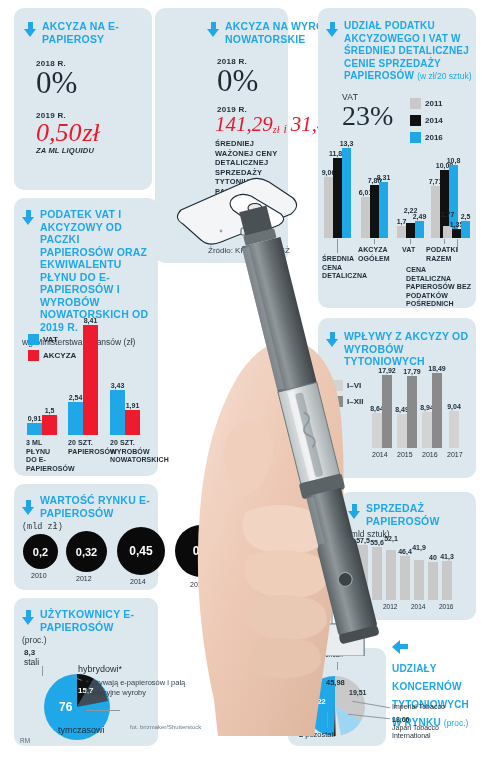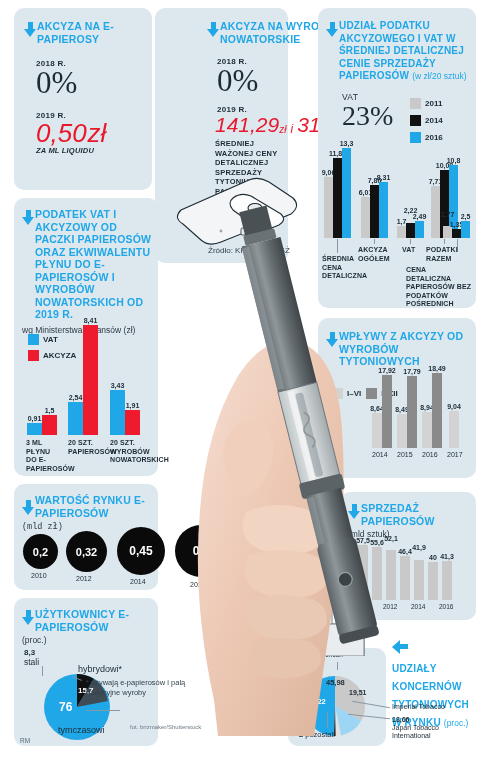--- a/index.html
+++ b/index.html
@@ -7,21 +7,21 @@
     width: 483px; height: 760px; position: relative; overflow: hidden;
     background: #ffffff;
     font-family: "Liberation Sans", sans-serif;
   }
   .page { position: absolute; inset: 0; background: #ffffff; }
 
   
   .panel { position: absolute; background: #dde7ee; border-radius: 10px; }
 
   
-  .hd { display: flex; align-items: flex-start; }
+  .hd { display: flex; gap: 5px; align-items: flex-start; }
   .arrow-dn {
     width: 0; height: 0; flex: 0 0 auto; margin-top: 2px;
     position: relative; width: 13px; height: 15px;
   }
   .arrow-dn::before {
     content: ""; position: absolute; left: 4px; top: 0; width: 5px; height: 8px;
     background: #1fa7e8;
   }
   .arrow-dn::after {
     content: ""; position: absolute; left: 0; top: 7px;
@@ -42,21 +42,21 @@
     color: #1fa7e8; font-weight: bold; font-size: 10.5px;
     line-height: 12.5px; letter-spacing: .2px; text-transform: uppercase;
   }
   .htxt .sub { font-weight: normal; text-transform: none; font-size: 8.5px; letter-spacing: 0; }
   .unit { font-size: 8.5px; color: #2b3a44; margin-top: 2px; }
   .note-sm { font-size: 8px; color: #33434e; line-height: 10px; }
 
   
   .yr { font-size: 8px; font-weight: bold; color: #1c2b35; letter-spacing: .3px; }
   .big0 { font-family: "Liberation Serif", serif; font-size: 31px; color: #1c2b35; line-height: .95; }
-  .bigred { font-family: Liberation Sans, sans-serif; font-size: 26px; color: #e8192c; font-style: italic; line-height: 1; }
+  .bigred { font-family: Liberation Serif, serif; font-size: 26px; color: #e8192c; font-style: italic; line-height: 1; }
   .cap { font-size: 7.5px; font-weight: bold; color: #1c2b35; line-height: 9.5px; letter-spacing: .2px; }
 
   
   .bars { position: absolute; display: flex; align-items: flex-end; }
   .bar { position: relative; }
   .bval {
     position: absolute; bottom: 100%; left: 50%; transform: translateX(-50%);
     font-size: 7px; font-weight: bold; color: #1c2b35; white-space: nowrap; margin-bottom: 1px;
   }
   .lgd { display: flex; align-items: center; gap: 4px; font-size: 8px; font-weight: bold; color: #1c2b35; }
@@ -283,21 +283,21 @@
       <div class="axl" style="position:absolute; left:54px; top:241px; width:34px;">20 SZT. PAPIEROSÓW</div>
       <div class="axl" style="position:absolute; left:96px; top:241px; width:40px;">20 SZT. WYROBÓW NOWATORSKICH</div>
     </div>
   </div>
 
   <div class="panel" style="left:318px; top:318px; width:158px; height:160px;">
     <div class="hd" style="margin:12px 0 0 8px; width:148px;">
       <span class="arrow-dn"></span>
       <span class="htxt">WPŁYWY Z AKCYZY OD WYROBÓW TYTONIOWYCH</span>
     </div>
-    <div style="position:absolute; left:14px; top:62px; display:flex; flex-direction:row; gap:5px;margin-top:8px;">
+    <div style="position:absolute; left:14px; top:62px; display:flex; flex-direction:column; gap:5px;">
       <div class="lgd">
           <span class="sw" style="background:#d3d3d3;"></span>
           <span>I–VI</span>
         </div>
       <div class="lgd">
           <span class="sw" style="background:#8a8a8a;"></span>
           <span>I–XII</span>
         </div>
     </div>
     <div>

